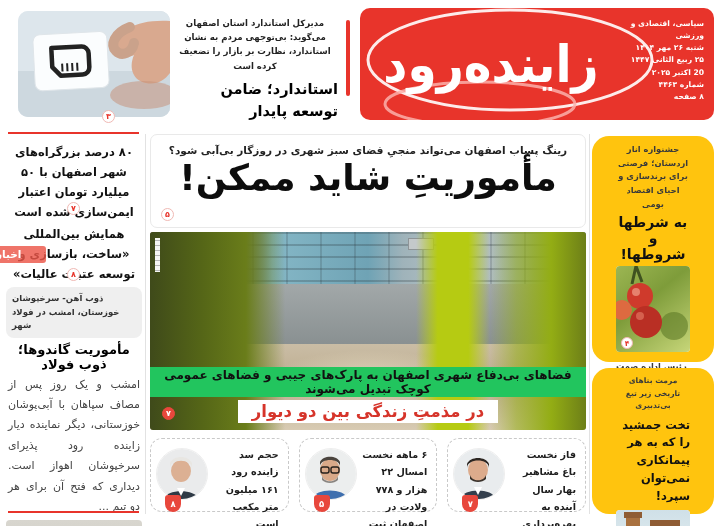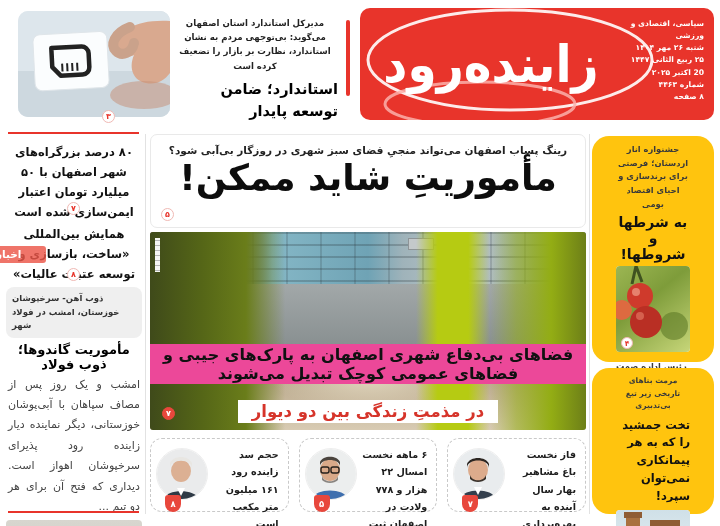--- a/index.html
+++ b/index.html
@@ -45,22 +45,22 @@
   .ph-wall{position:absolute;left:0;right:0;top:52px;height:66px;background:linear-gradient(180deg,#a2a8a9,#878e8f);}
   .ph-ground{position:absolute;left:0;right:0;top:112px;bottom:0;background:linear-gradient(180deg,#cabda5,#bcab8f 45%,#d8cbb3);}
   .ph-mound{position:absolute;left:120px;top:118px;width:200px;height:60px;background:radial-gradient(ellipse at center,#e0d5bd 0%,rgba(224,213,189,0) 70%);}
   .ph-bars{position:absolute;inset:0;background:linear-gradient(90deg,
       #3f4a1a 0%,#556617 12%,#6a7d1a 22%,rgba(106,125,26,0) 31%,
       rgba(0,0,0,0) 58%,rgba(182,203,18,0) 61%,#b6cb12 66%,#b6cb12 73%,rgba(182,203,18,0) 78%,
       rgba(147,173,20,.55) 84%,#93ad14 92%,#6d7f18 100%);}
   .ph-credit{position:absolute;left:3px;top:3px;width:9px;height:40px;background:rgba(255,255,255,.95);border-radius:1px;
       background-image:repeating-linear-gradient(180deg,#b5b5b5 0 1px,transparent 1px 5px);background-clip:content-box;padding:3px 2px;}
   #lead-cap{position:absolute;left:0;right:0;bottom:7px;text-align:center;}
-  #lead-cap .cap1{display:inline-block;background:#ec4899;padding:1px 8px;font-size:16px;font-weight:bold;color:#111;}
-  #lead-cap .cap2{display:inline-block;background:#fff;padding:2px 14px;margin-top:16px;font-size:16.5px;font-weight:900;color:#d6342a;}
+  #lead-cap .cap1{display:inline-block;background:#22c55e;padding:1px 8px;font-size:12px;font-weight:bold;color:#111;}
+  #lead-cap .cap2{display:inline-block;background:#fff;padding:2px 14px;margin-top:3px;font-size:16.5px;font-weight:900;color:#d6342a;}
   #lead-photo .pgc{position:absolute;left:12px;bottom:10px;}
 
   
   #cards{position:absolute;left:150px;top:438px;width:436px;height:74px;display:flex;gap:10px;}
   .card{position:relative;flex:1;background:#fff;border:1px dashed #c9c9c9;border-radius:12px;}
   .card .avatar{position:absolute;left:5px;top:9px;width:52px;height:52px;border-radius:50%;overflow:hidden;border:1px solid #eee;}
   .card .ctext{position:absolute;right:9px;top:7px;left:62px;text-align:right;font-size:9.6px;font-weight:bold;color:#1d1d1d;line-height:1.8;}
   .card .tab{position:absolute;left:14px;bottom:-1px;width:16px;height:17px;background:#e8473c;color:#fff;
       font-size:8.5px;font-weight:bold;display:flex;align-items:center;justify-content:center;border-radius:3px 3px 8px 8px;}
 

